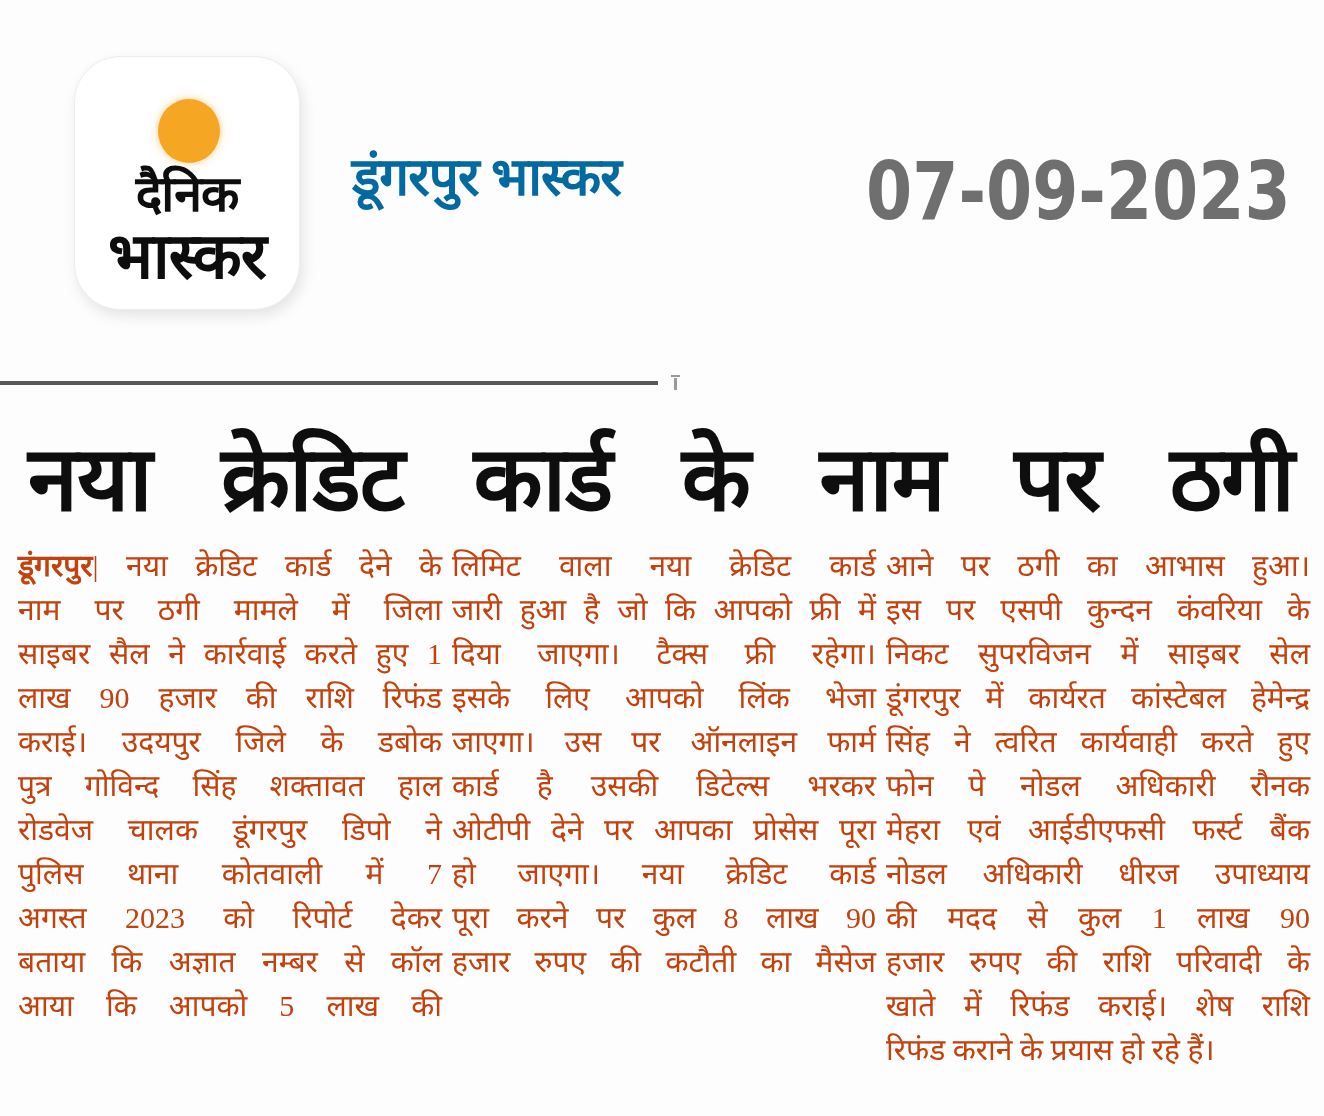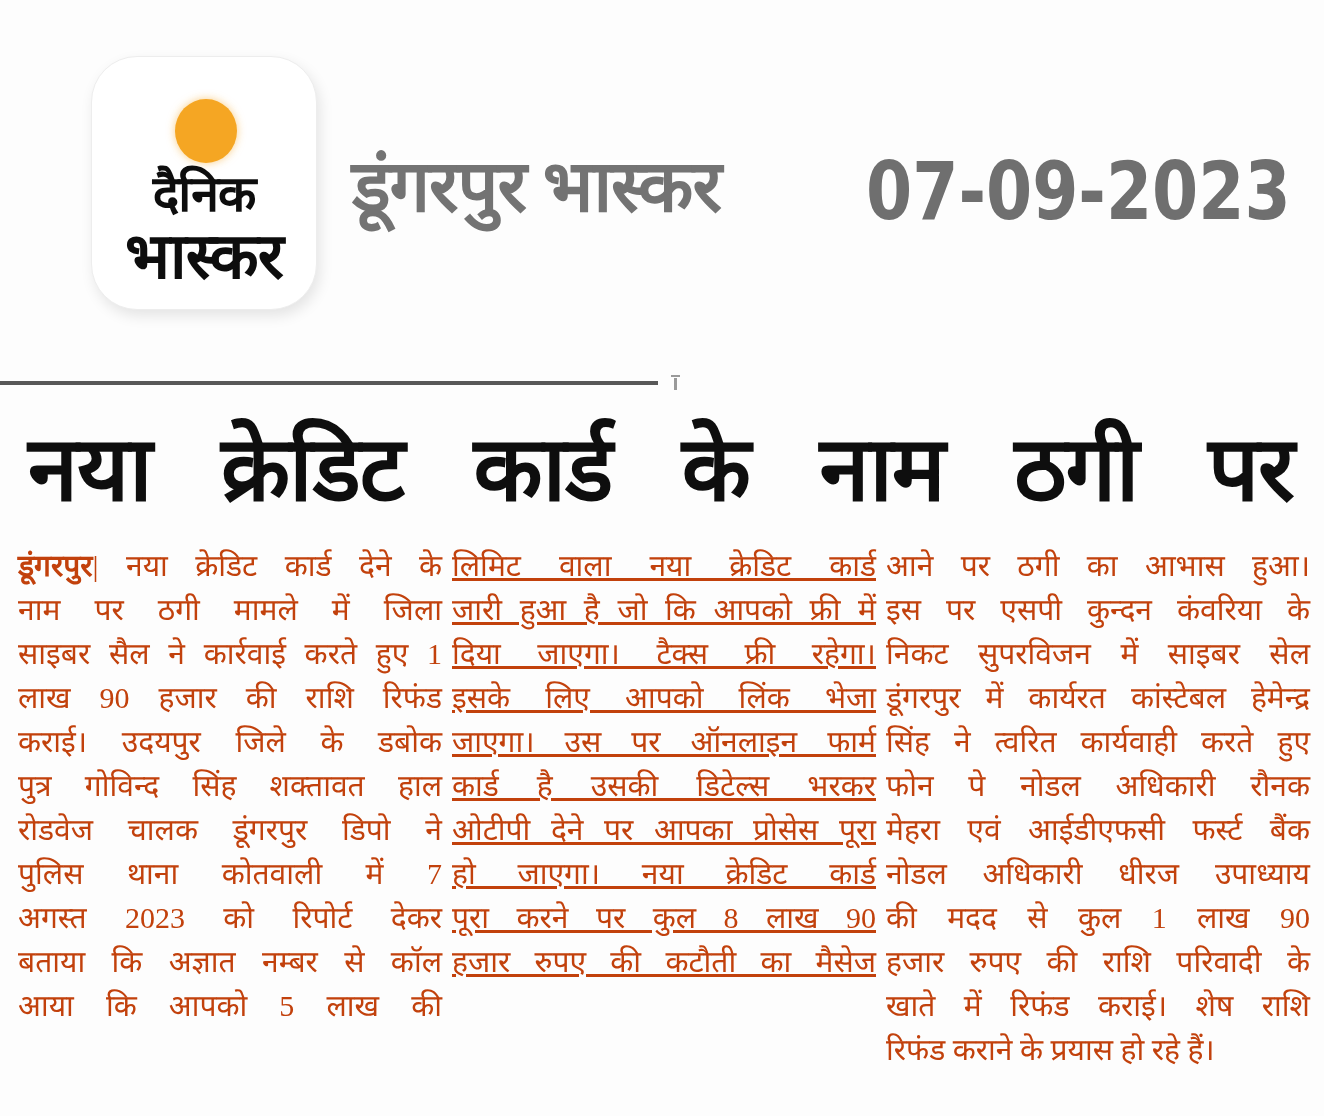--- a/index.html
+++ b/index.html
@@ -7,21 +7,21 @@
   .page {
     position:relative;
     width:1324px; height:1116px;
     background:#fdfdfd;
     overflow:hidden;
     font-family:"Liberation Serif", serif;
   }
 
   
   .logo {
-    position:absolute; left:91px; top:56px;
+    position:absolute; left:74px; top:56px;
     width:226px; height:254px;
     background:#ffffff;
     border:1px solid #ededed;
     border-radius:46px;
     box-shadow:3px 6px 14px rgba(0,0,0,0.10);
   }
   .sun {
     position:absolute; left:50%; top:42px;
     width:62px; height:64px; margin-left:-29px;
     border-radius:50%;
@@ -31,22 +31,22 @@
     position:absolute; width:100%; text-align:center;
     font-weight:900; color:#0d0d0d; line-height:1;
     font-family:"Liberation Serif", serif;
     letter-spacing:-1px;
   }
   .logo-l1 { top:112px; font-size:50px; }
   .logo-l2 { top:168px; font-size:64px; }
 
   .paper-title {
     position:absolute; left:352px; top:148px;
-    font-size:72px; line-height:1.1;
-    font-weight:700; color:#737373;
+    font-size:53px; line-height:1.1;
+    font-weight:700; color:#0369a1;
     letter-spacing:-1px;
     white-space:nowrap;
   }
   .issue-date {
     position:absolute; left:866px; top:152px;
     font-family:"DejaVu Sans", sans-serif;
     font-weight:bold; font-size:80px; line-height:1;
     color:#6f6f6f;
     white-space:nowrap;
     transform:scaleX(0.83); transform-origin:left top;
@@ -64,34 +64,34 @@
   }
   .scan-artifact::before {
     content:""; position:absolute; left:-3px; top:-3px;
     width:9px; height:2px; background:#9a9a9a;
   }
 
   
   .headline {
     position:absolute; left:28px; top:404px;
     width:1266px; height:132px;
-    display:flex; justify-content:space-between; align-items:center;
+    display:flex; justify-content:space-between; align-items:flex-end;
     font-weight:900; font-size:90px; line-height:1.25;
     color:#0e0e0e; letter-spacing:-1px;
     white-space:nowrap;
   }
 
   
   .article-body { position:absolute; left:0; top:544px; width:1324px; height:560px; }
   .col {
     position:absolute; top:0; width:424px;
     color:#c2410c;
   }
   .col-1 { left:18px; }
-  .col-2 { left:452px;text-decoration:underline; }
+  .col-2 { left:452px; }
   .col-3 { left:886px; }
   .line {
     height:44px; line-height:44px;
     font-size:30px;
     text-align:justify;
     text-align-last:justify;
   }
   .col-natural-end .line:last-child { text-align-last:left; }
   .dateline-city { font-weight:bold; }
 </style>
@@ -112,22 +112,22 @@
 
   <div class="divider"></div>
   <div class="scan-artifact"></div>
 
   <div class="headline">
       <span>नया</span>
       <span>क्रेडिट</span>
       <span>कार्ड</span>
       <span>के</span>
       <span>नाम</span>
+      <span>पर</span>
       <span>ठगी</span>
-      <span>पर</span>
     </div>
 
   <div class="article-body">
     <div class="col col-1">
       <div class="line">
         <span class="dateline-city">डूंगरपुर</span><span>| </span><span>नया क्रेडिट कार्ड देने के</span>
       </div>
       <div>
           <div class="line">नाम पर ठगी मामले में जिला</div>
           <div class="line">साइबर सैल ने कार्रवाई करते हुए 1</div>

